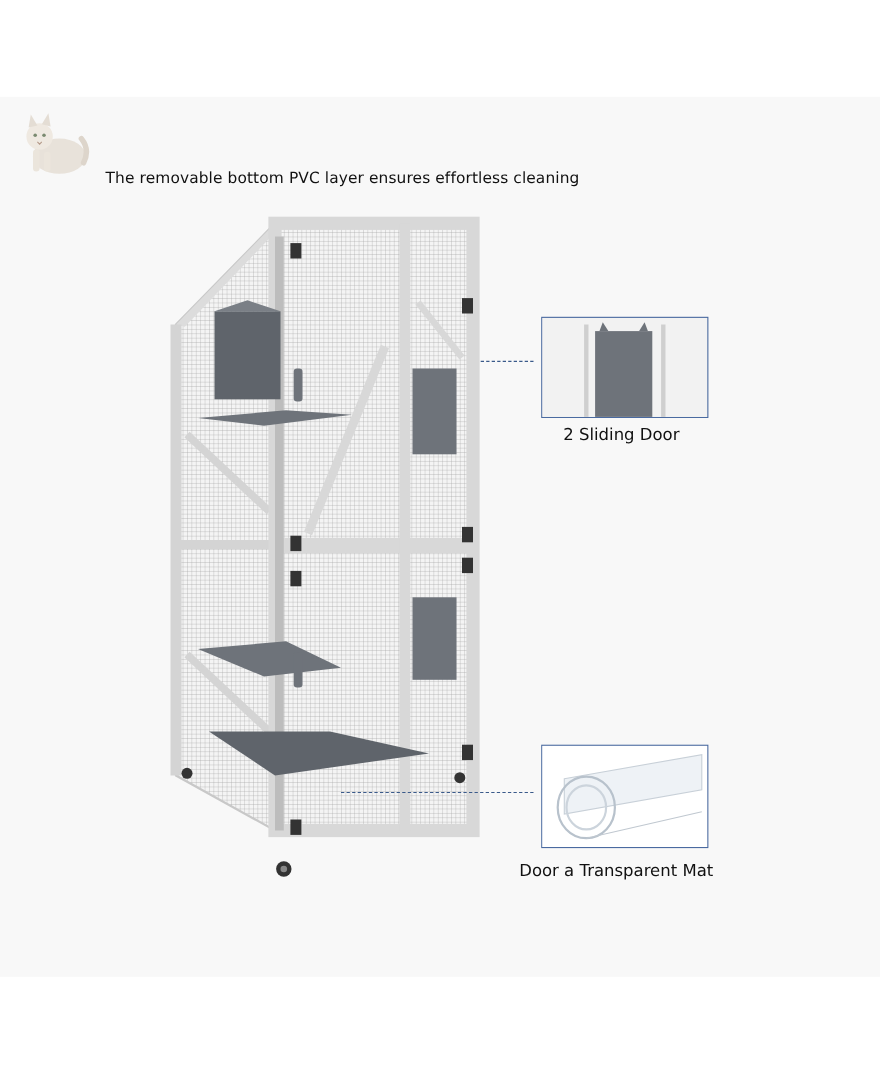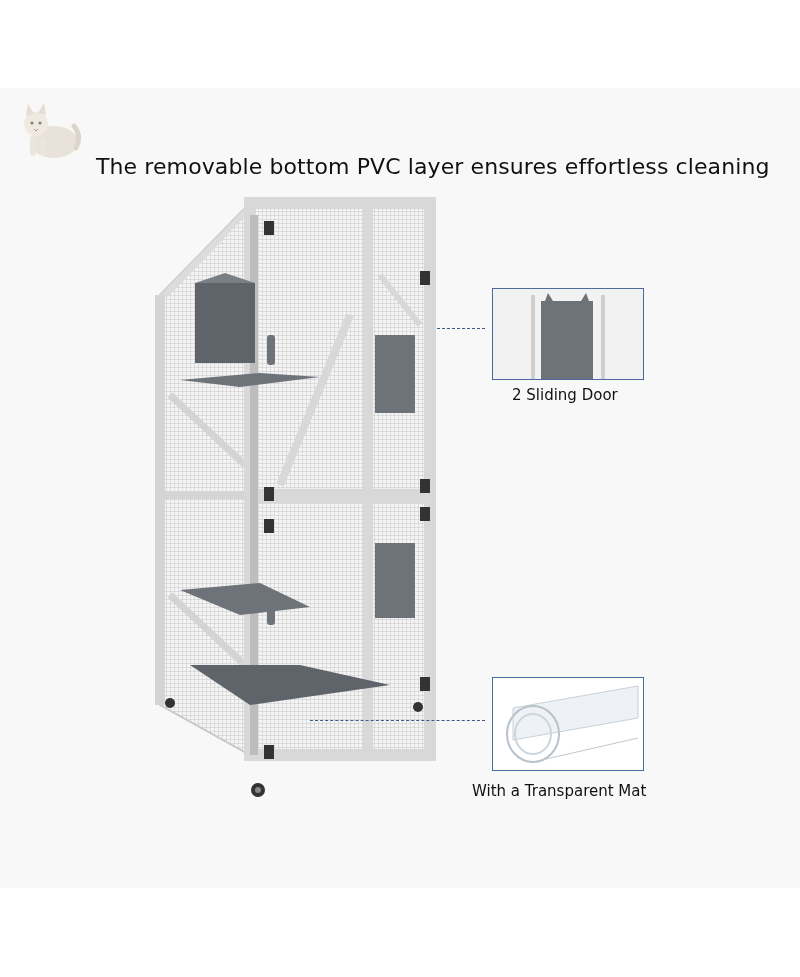--- a/index.html
+++ b/index.html
@@ -8,21 +8,21 @@
       background: #ffffff;
       font-family: "DejaVu Sans", "Liberation Sans", sans-serif;
     }
     .panel {
       position: absolute; left: 0; top: 88px; width: 800px; height: 800px;
       background: #f8f8f8;
     }
     .cat-icon { position: absolute; left: 14px; top: 96px; width: 68px; height: 66px; }
     .headline {
       position: absolute; left: 96px; top: 154px;
-      font-size: 22px; color: #111; letter-spacing: 0.1px; white-space: nowrap;
+      font-size: 14px; color: #111; letter-spacing: 0.1px; white-space: nowrap;
     }
     .cage { position: absolute; left: 150px; top: 195px; width: 300px; height: 610px; }
     .callout-line { position: absolute; height: 0; border-top: 1px dashed #3a5a8a; }
     .inset {
       position: absolute; background: #fff; border: 1px solid #4a6aa0; overflow: hidden;
     }
     .inset-label {
       position: absolute; font-size: 15px; color: #111; white-space: nowrap;
     }
   </style>
@@ -114,13 +114,13 @@
 
 <div class="inset" style="left:492px; top:677px; width:150px; height:92px;">
   <svg width="150" height="92" viewBox="0 0 150 92">
     <rect width="150" height="92" fill="#ffffff"></rect>
     <polygon points="20,30 145,8 145,40 20,62" fill="#eef2f6" stroke="#c8d0d8"></polygon>
     <ellipse cx="40" cy="56" rx="26" ry="28" fill="none" stroke="#b8c2cc" stroke-width="2"></ellipse>
     <ellipse cx="40" cy="56" rx="18" ry="20" fill="none" stroke="#ccd4dc" stroke-width="2"></ellipse>
     <line x1="40" y1="84" x2="145" y2="60" stroke="#c0c8d0"></line>
   </svg>
 </div>
-<div class="inset-label" style="left:472px; top:782px;">With a Transparent Mat</div>
+<div class="inset-label" style="left:472px; top:782px;">Door a Transparent Mat</div>
 
 </body></html>

